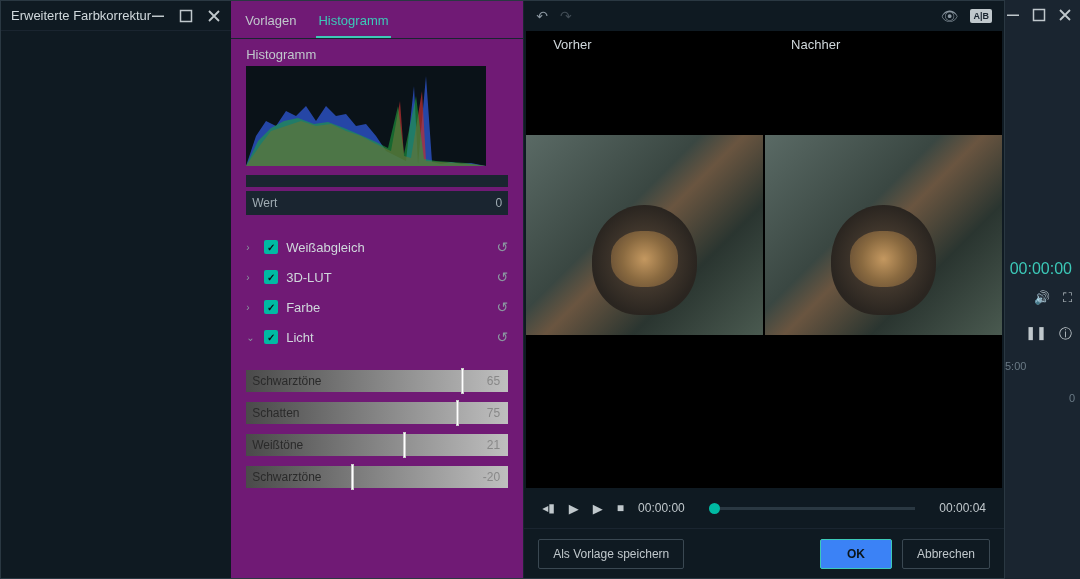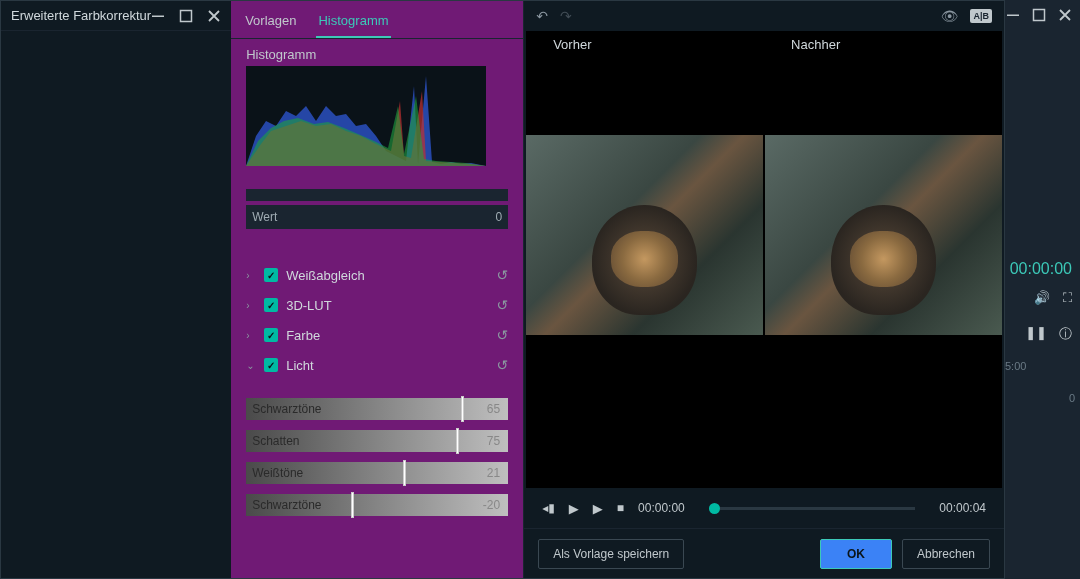--- a/index.html
+++ b/index.html
@@ -19,21 +19,21 @@
 .content { flex: 1; display: flex; }
 .sidebar { width: 293px; background: #701a75; display: flex; flex-direction: column; border-right: 1px solid #1a2530; }
 .tabs { display: flex; padding: 6px 12px 0; gap: 18px; border-bottom: 1px solid #1a2530; }
 .tab { padding: 6px 2px 8px; font-size: 13px; color: #c0c8cc; cursor: pointer; border-bottom: 2px solid transparent; }
 .tab.active { color: #3cc9b8; border-bottom-color: #3cc9b8; }
 .histogram-section { padding: 8px 15px 6px; }
 .histogram-title { font-size: 13px; color: #c0c8cc; margin-bottom: 4px; }
 .histogram { width: 240px; height: 100px; background: #0a1218; position: relative; overflow: hidden; }
 .histogram svg { width: 100%; height: 100%; }
 
-.slider-group { margin: 17px 15px; }
+.slider-group { margin: 3px 15px; }
 .slider-row { height: 24px; background: linear-gradient(to right, #585858, #d0d0d0); position: relative; display: flex; align-items: center; padding: 0 6px; }
 .slider-row.dark { background: #1a2530; }
 .slider-label { font-size: 12px; color: #1a2530; z-index: 2; }
 .slider-row.dark .slider-label { color: #a0acb3; }
 .slider-val { margin-left: auto; font-size: 12px; color: #2a3842; z-index: 2; }
 
 .prop-list { margin-top: 14px; }
 .prop-row { display: flex; align-items: center; padding: 7px 15px; gap: 8px; cursor: pointer; }
 .chevron { font-size: 10px; color: #8a96a0; width: 10px; }
 .checkbox { width: 14px; height: 14px; background: #00baa3; border-radius: 2px; display: flex; align-items: center; justify-content: center; color: #0a1419; font-size: 10px; font-weight: bold; }

